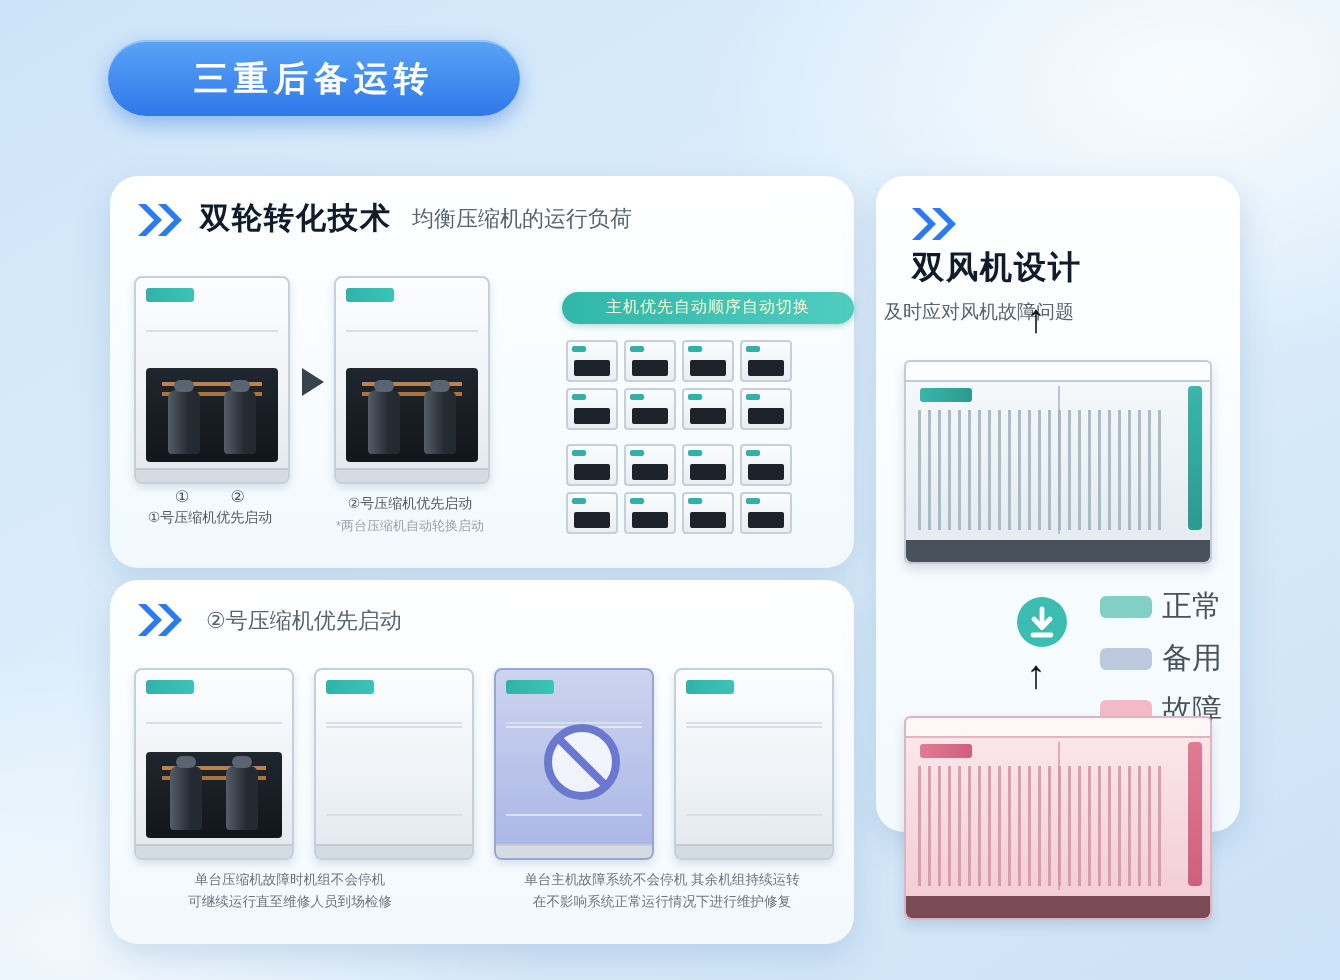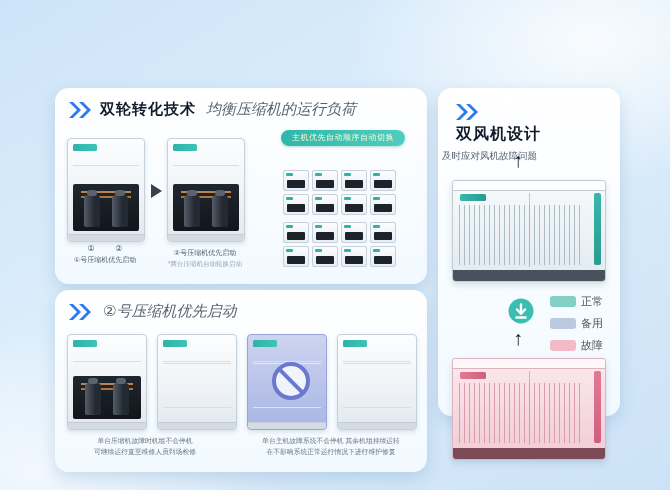--- a/index.html
+++ b/index.html
@@ -19,21 +19,21 @@
 
   
   .card{position:absolute;background:linear-gradient(180deg,#ffffff 0%,#f2faff 100%);
     border-radius:14px;box-shadow:0 6px 16px rgba(110,150,195,.28);}
   .card1{left:55px;top:88px;width:372px;height:196px;}
   .card2{left:55px;top:290px;width:372px;height:182px;}
   .card3{left:438px;top:88px;width:182px;height:328px;font-family:Liberation Mono, monospace;}
 
   .hd{position:absolute;left:14px;top:12px;display:flex;align-items:center;gap:7px;}
   .ttl{font-size:15px;font-weight:bold;color:#101c2b;letter-spacing:1px;white-space:nowrap;}
-  .sub{font-size:15px;color:#57636f;margin-left:3px;white-space:nowrap;font-style:italic;}
+  .sub{font-size:11px;color:#57636f;margin-left:3px;white-space:nowrap;}
   .chev{flex:0 0 auto;}
 
   
   .cabinet{position:absolute;background:linear-gradient(180deg,#fcfdfe 0%,#eef2f6 60%,#e2e8ee 100%);
     border:1px solid #c6d0da;border-radius:4px;box-shadow:0 2px 4px rgba(80,110,140,.18);}
   .cabinet::before{content:'';position:absolute;left:5px;right:5px;top:26px;border-top:1px solid #d8dfe6;}
   .cabinet::after{content:'';position:absolute;left:0;right:0;bottom:0;height:6px;background:#d4dbe2;
     border-top:1px solid #c3ccd5;border-radius:0 0 3px 3px;}
   .logo{position:absolute;top:5px;left:5px;width:24px;height:7px;border-radius:1.5px;
     background:linear-gradient(90deg,#2fb3a8,#3cc4b8);}
@@ -54,21 +54,21 @@
   .ban::before{content:'';position:absolute;top:50%;left:-1px;right:-1px;height:4px;margin-top:-2px;
     background:#6a78d0;transform:rotate(45deg);}
 
   
   .numrow{position:absolute;left:12px;top:156px;width:76px;display:flex;justify-content:space-evenly;
     font-size:8px;color:#4a5560;}
   .cap{position:absolute;font-size:7px;color:#505a64;text-align:center;line-height:1.5;}
   .note{display:block;font-size:6.5px;color:#98a1ac;}
   .tri{position:absolute;left:96px;top:96px;width:0;height:0;
     border-top:7px solid transparent;border-bottom:7px solid transparent;border-left:11px solid #39434f;}
-  .seq-pill{position:absolute;left:226px;top:42px;width:124px;height:16px;border-radius:8px;
+  .seq-pill{position:absolute;left:226px;top:58px;width:146px;height:16px;border-radius:8px;
     background:linear-gradient(90deg,#31b7aa,#4ecdc0);color:#fff8d2;font-size:8px;letter-spacing:.5px;
     text-align:center;line-height:16px;box-shadow:0 1px 3px rgba(40,150,140,.35);}
   .grid{position:absolute;display:grid;grid-template-columns:repeat(4,26px);grid-auto-rows:21px;gap:3px;}
   .g1{left:228px;top:82px;} .g2{left:228px;top:134px;}
   .mini{width:26px;height:21px;box-sizing:border-box;border:1px solid #c6d0da;border-radius:2px;
     background:linear-gradient(180deg,#fbfcfd,#e9eef3);position:relative;}
   .mini::before{content:'';position:absolute;left:2px;top:2px;width:7px;height:3px;background:#2fb3a8;border-radius:1px;}
   .mini::after{content:'';position:absolute;left:3px;right:3px;bottom:2px;height:8px;background:#1d232b;border-radius:1px;}
 
   
@@ -92,27 +92,28 @@
   .obase{position:absolute;left:0;right:0;bottom:0;height:11px;background:var(--base);border-radius:0 0 3px 3px;}
   .outdoor.normal{--p1:#f7fafc;--p2:#e2eaf0;--line:#9fb3be;--accent:#3ab6aa;--accent2:#2b9a90;--base:#49525c;--brd:#c2ccd4;}
   .outdoor.fault{--p1:#fbe9ed;--p2:#f2cbd5;--line:#d493a5;--accent:#e07b95;--accent2:#cf5f7e;--base:#7a4a56;--brd:#dfb3bf;}
   .u-n{left:14px;top:92px;} .u-f{left:14px;top:270px;}
   .a1{left:74px;top:64px;} .a2{left:74px;top:242px;}
   .dl{position:absolute;left:70px;top:210px;}
   .legend{position:absolute;left:112px;top:206px;}
   .lg-row{display:flex;align-items:center;margin-bottom:7px;}
   .sw{width:26px;height:11px;border-radius:3px;margin-right:5px;}
   .sw-normal{background:#82cfc5;} .sw-backup{background:#bccadf;} .sw-fault{background:#f4bac7;}
-  .lg-lb{font-size:11px;color:#49535e;text-align:right;}
+  .lg-lb{font-size:15px;color:#49535e;text-align:right;}
 </style>
 </head>
 <body>
 
 <div class="page">
 
+  <div class="badge">三重后备运转</div>
 
   <div class="card card1">
     <div class="hd">
       <svg class="chev" width="24" height="16" viewBox="0 0 24 16">
         <polygon points="0,0 4,0 12,8 4,16 0,16 8,8" fill="#2b7af0"></polygon>
         <polygon points="10,0 14,0 22,8 14,16 10,16 18,8" fill="#2b7af0"></polygon>
       </svg>
       <span class="ttl">双轮转化技术</span>
       <span class="sub">均衡压缩机的运行负荷</span>
     </div>

